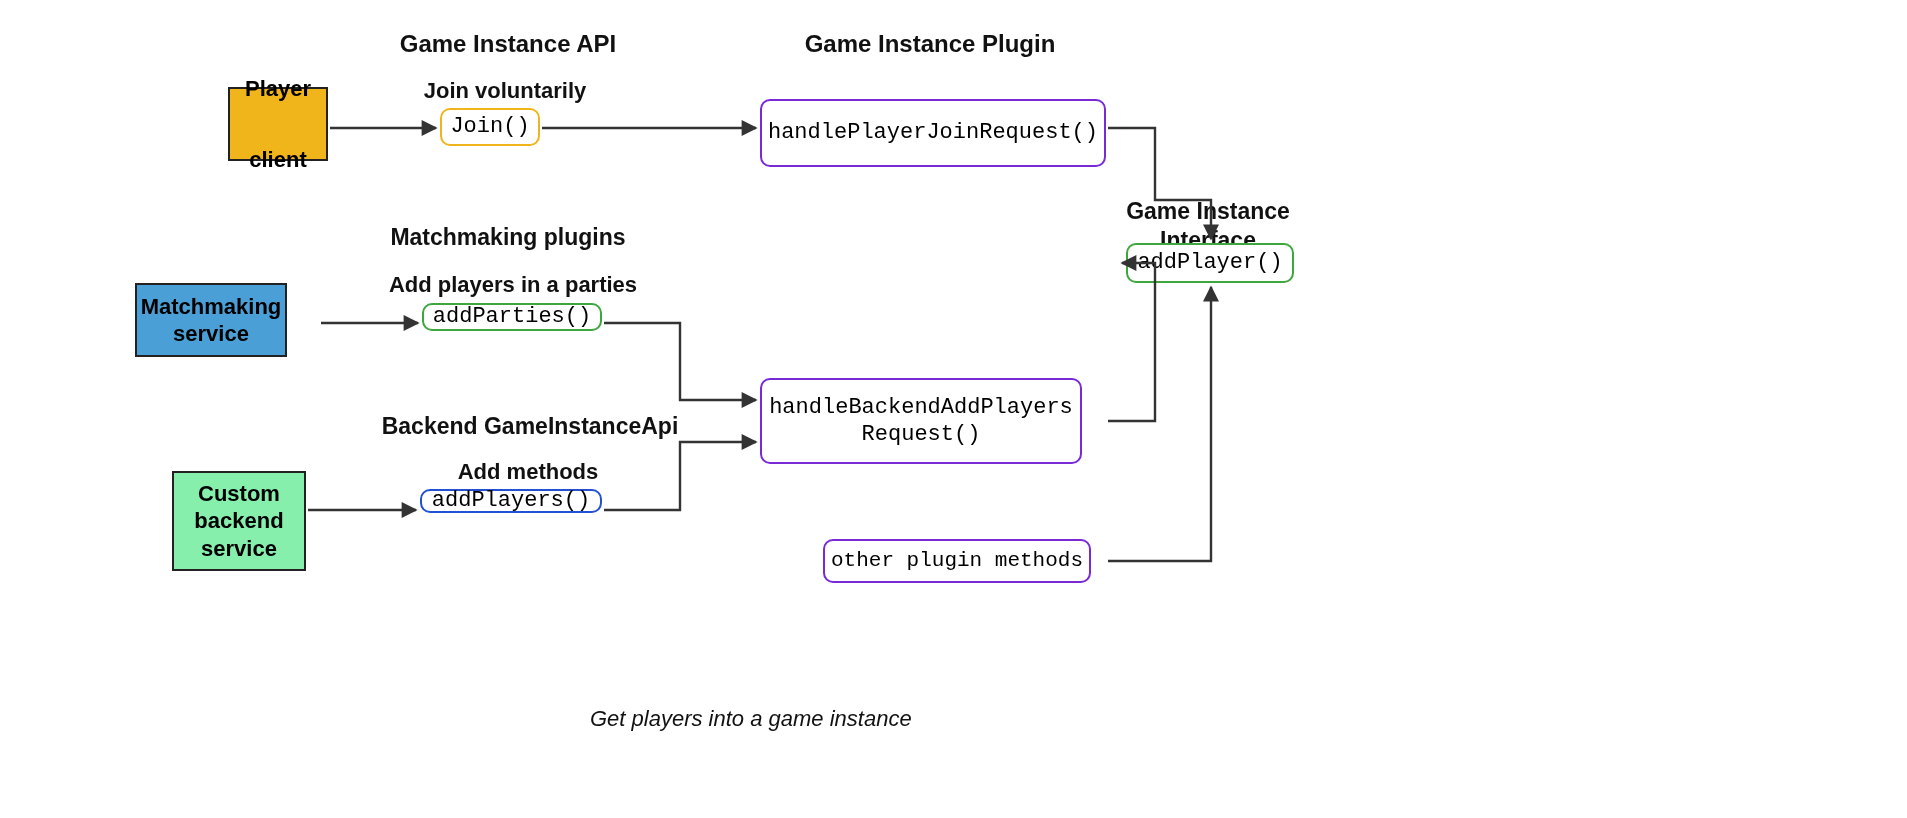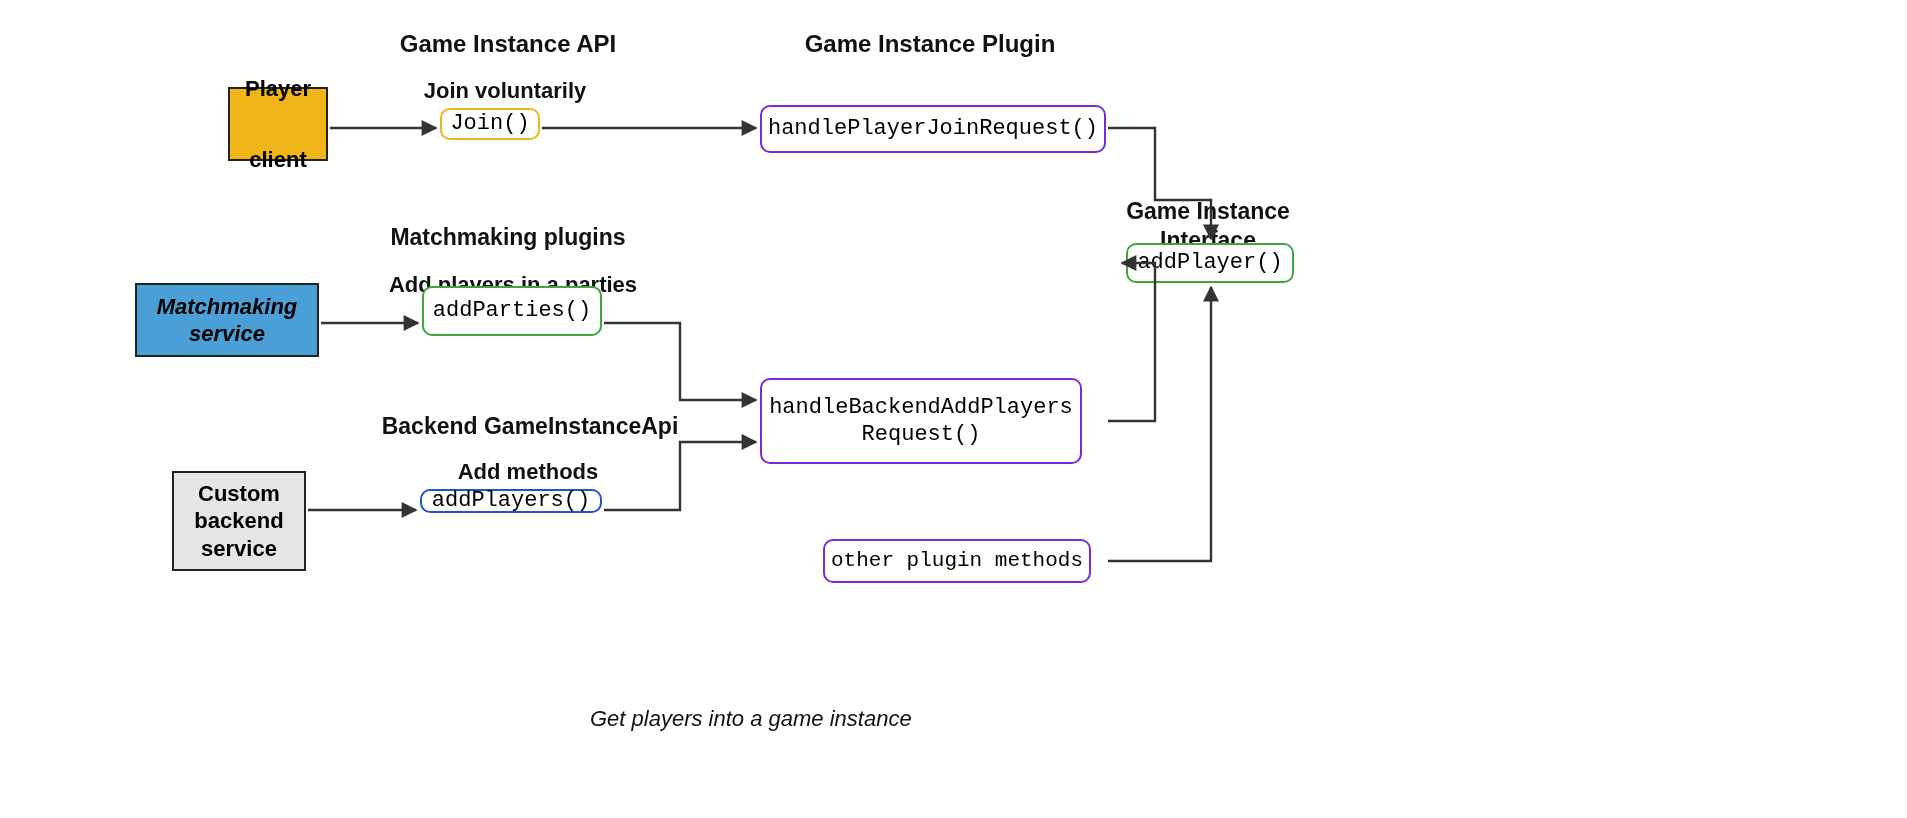--- a/index.html
+++ b/index.html
@@ -71,46 +71,46 @@
 
 <div class="heading" style="left:1098px; top:197px; width:220px; font-size:23px; line-height:1.25;">Game Instance Interface</div>
 
 <div class="subheading" style="left:400px; top:78px; width:210px;">Join voluntarily</div>
 
 <div class="node-rect src-box" style="left:228px; top:87px; width:100px; height:74px; background:#f1b51c;gap:44px;">
   <span>Player</span>
   <span>client</span>
 </div>
 
-<div class="node-rect method-box mono" style="left:440px; top:108px; width:100px; height:32px; border:2px solid #f1b51c;">
+<div class="node-rect method-box mono" style="left:440px; top:108px; width:100px; height:38px; border:2px solid #f1b51c;">
   <span>Join()</span>
 </div>
 
-<div class="node-rect method-box mono" style="left:760px; top:105px; width:346px; height:48px; border:2.5px solid #7a29d6;">
+<div class="node-rect method-box mono" style="left:760px; top:99px; width:346px; height:68px; border:2.5px solid #7a29d6;">
   <span>handlePlayerJoinRequest()</span>
 </div>
 
 <div class="subheading" style="left:368px; top:224px; width:280px; font-size:23px;">Matchmaking plugins</div>
 
 <div class="subheading" style="left:378px; top:272px; width:270px;">Add players in a parties</div>
 
-<div class="node-rect src-box" style="left:135px; top:283px; width:184px; height:74px; background:#4aa0d6;font-style:italic;">
+<div class="node-rect src-box" style="left:135px; top:283px; width:152px; height:74px; background:#4aa0d6;">
   <span>Matchmaking</span>
   <span>service</span>
 </div>
 
-<div class="node-rect method-box mono" style="left:422px; top:286px; width:180px; height:50px; border:2px solid #3ea63c;">
+<div class="node-rect method-box mono" style="left:422px; top:303px; width:180px; height:28px; border:2px solid #3ea63c;">
   <span>addParties()</span>
 </div>
 
 <div class="subheading" style="left:370px; top:413px; width:320px; font-size:23px;text-align:center;">Backend GameInstanceApi</div>
 
 <div class="subheading" style="left:448px; top:459px; width:160px;">Add methods</div>
 
-<div class="node-rect src-box" style="left:172px; top:471px; width:134px; height:100px; background:#e5e5e5;">
+<div class="node-rect src-box" style="left:172px; top:471px; width:134px; height:100px; background:#86efac;">
   <span>Custom</span>
   <span>backend</span>
   <span>service</span>
 </div>
 
 <div class="node-rect method-box mono" style="left:420px; top:489px; width:182px; height:24px; border:2px solid #2252d4;">
   <span>addPlayers()</span>
 </div>
 
 <div class="node-rect method-box mono" style="left:760px; top:378px; width:322px; height:86px; border:2.5px solid #7a29d6;">

